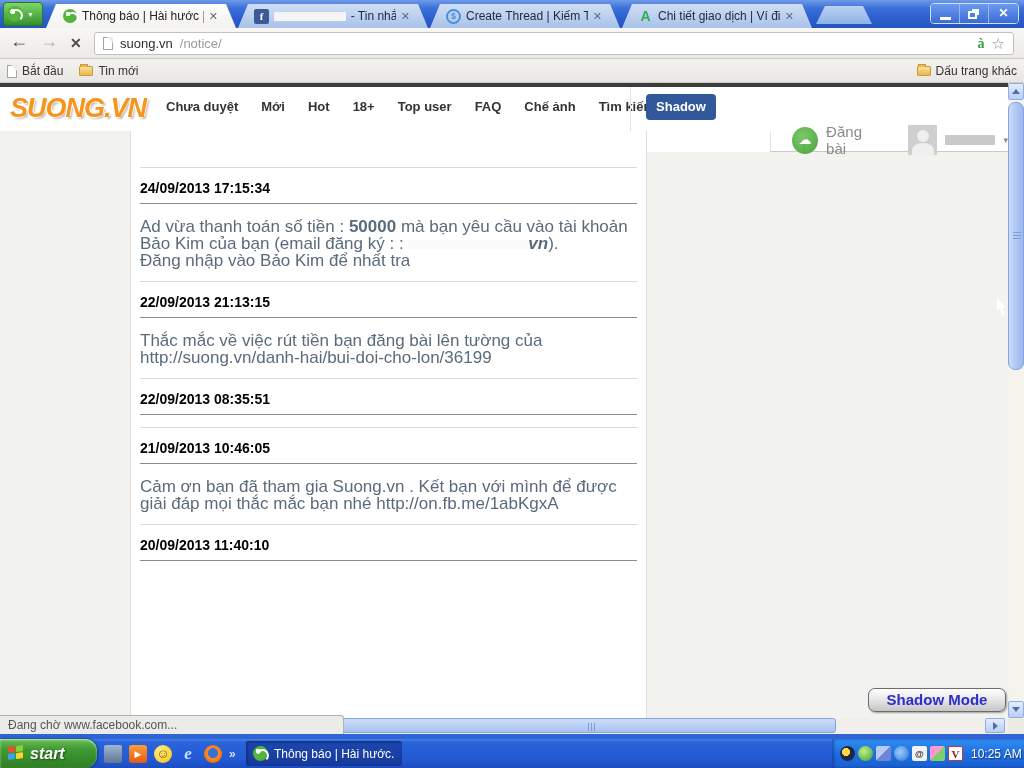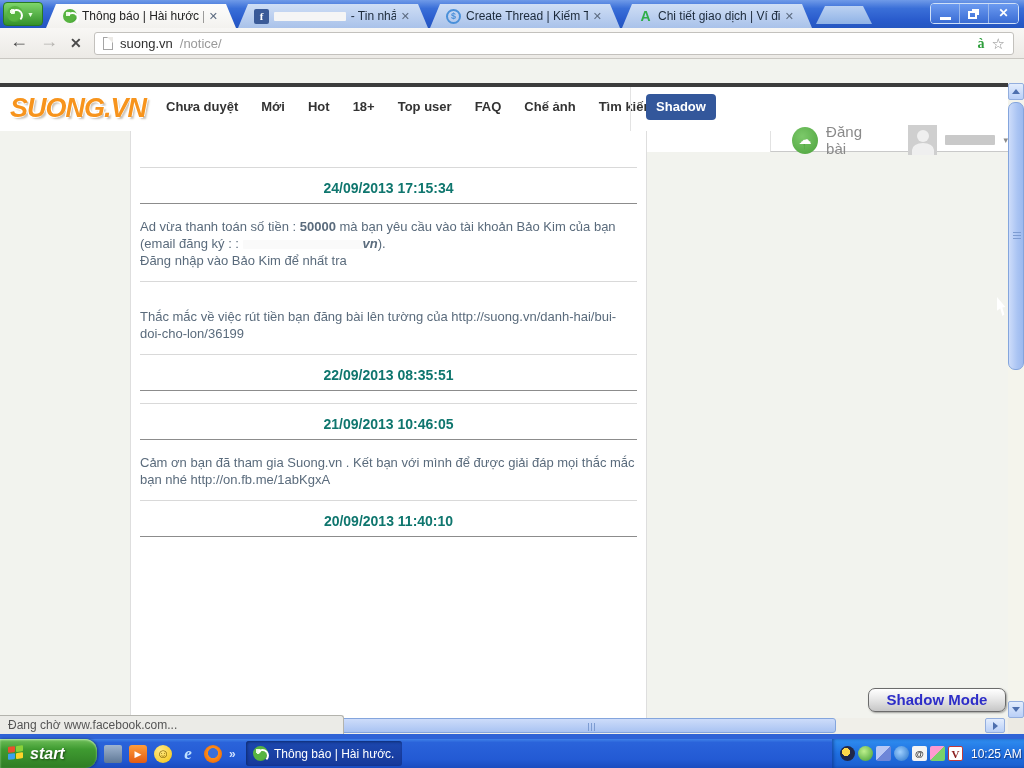--- a/index.html
+++ b/index.html
@@ -85,22 +85,22 @@
   .post-label { color:#8a8a8a; font-size:15px; }
   .avatar { width:30px; height:30px; background:#cfcfcf; position:relative; overflow:hidden; margin-left:16px; }
   .avatar::before { content:""; position:absolute; left:9px; top:5px; width:12px; height:12px; border-radius:50%; background:#efefef; }
   .avatar::after { content:""; position:absolute; left:4px; top:18px; width:22px; height:14px; border-radius:50% 50% 0 0; background:#efefef; }
   .user-redacted { width:52px; height:10px; background:#c9c9c9; border-radius:1px; }
   .user-caret { color:#8a8a8a; font-size:9px; }
 
   .content-col { position:absolute; left:130px; top:48px; width:517px; height:587px;
     background:#fff; border-left:1px solid #dedede; border-right:1px solid #dedede; padding:36px 9px 0; }
   .notice { border-top:1px solid #d9d9d9; padding:12px 0 12px; }
-  .n-date { font:bold 14px "Liberation Sans",sans-serif; color:#0f766e; padding-bottom:7px; border-bottom:1px solid #8c8c8c;text-align:center; }
-  .n-msg { margin-top:14px; font-size:13px; line-height:17px; color:#5a6b7c; }
+  .n-date { font:bold 14px "Liberation Sans",sans-serif; color:#000000; padding-bottom:7px; border-bottom:1px solid #8c8c8c; }
+  .n-msg { margin-top:14px; font-size:17px; line-height:17px; color:#5a6b7c; }
   .n-msg b { font-weight:bold; }
   .n-note { font-weight:bold; font-style:italic; color:#414e5b; }
   .email-redact { display:inline-block; width:120px; height:9px; background:#fafafa; border-radius:1px; vertical-align:middle; }
 
   
   .vscroll { position:absolute; left:1008px; top:83px; width:16px; height:635px; background:#f4f4ec; }
   .sb-btn { position:absolute; left:0; width:16px; height:17px; background:linear-gradient(#e3edfd,#b9cff7);
     border:1px solid #93aede; border-radius:2px; display:flex; align-items:center; justify-content:center; }
   .sb-up { top:0; } .sb-down { bottom:0; }
   .tri-up { width:0; height:0; border:4px solid transparent; border-bottom:5px solid #4d6fae; margin-top:-4px; }
@@ -219,20 +219,34 @@
     <span class="nav-arrow stop">✕</span>
     <div class="urlbox">
       <span class="page-ico"></span>
       <span class="url-host">suong.vn</span>
       <span class="url-path">/notice/</span>
       <span class="vi-badge">à</span>
       <span class="star">☆</span>
     </div>
   </div>
 
+  <div class="bookmarks">
+    <span class="bk-item">
+      <span class="page-ico"></span>
+      <span>Bắt đầu</span>
+    </span>
+    <span class="bk-item">
+      <span class="folder"></span>
+      <span>Tin mới</span>
+    </span>
+    <span class="bk-item bk-right">
+      <span class="folder"></span>
+      <span>Dấu trang khác</span>
+    </span>
+  </div>
 
   <div class="viewport">
     <div class="page-darkbar"></div>
 
     <div class="site-header">
       <div class="logo">SUONG.VN</div>
       <div class="site-nav">
         <span>Chưa duyệt</span>
         <span>Mới</span>
         <span>Hot</span>
@@ -260,20 +274,21 @@
 
       <div class="notice">
         <div class="n-date">24/09/2013 17:15:34</div>
         <div class="n-msg">
           <span>Ad vừa thanh toán số tiền : </span><b>50000</b><span> mà bạn yêu cầu vào tài khoản Bảo Kim của bạn (email đăng ký : : </span><span class="email-redact"></span><b><i>vn</i></b><span>).</span><br>
           <span>Đăng nhập vào Bảo Kim để nhất tra</span><br>
         </div>
       </div>
 
       <div class="notice">
+        <div class="n-date">22/09/2013 21:13:15</div>
         <div class="n-msg">Thắc mắc về việc rút tiền bạn đăng bài lên tường của http://suong.vn/danh-hai/bui-doi-cho-lon/36199</div>
       </div>
 
       <div class="notice">
         <div class="n-date">22/09/2013 08:35:51</div>
       </div>
 
       <div class="notice">
         <div class="n-date">21/09/2013 10:46:05</div>
         <div class="n-msg">Cảm ơn bạn đã tham gia Suong.vn . Kết bạn với mình để được giải đáp mọi thắc mắc bạn nhé http://on.fb.me/1abKgxA</div>

